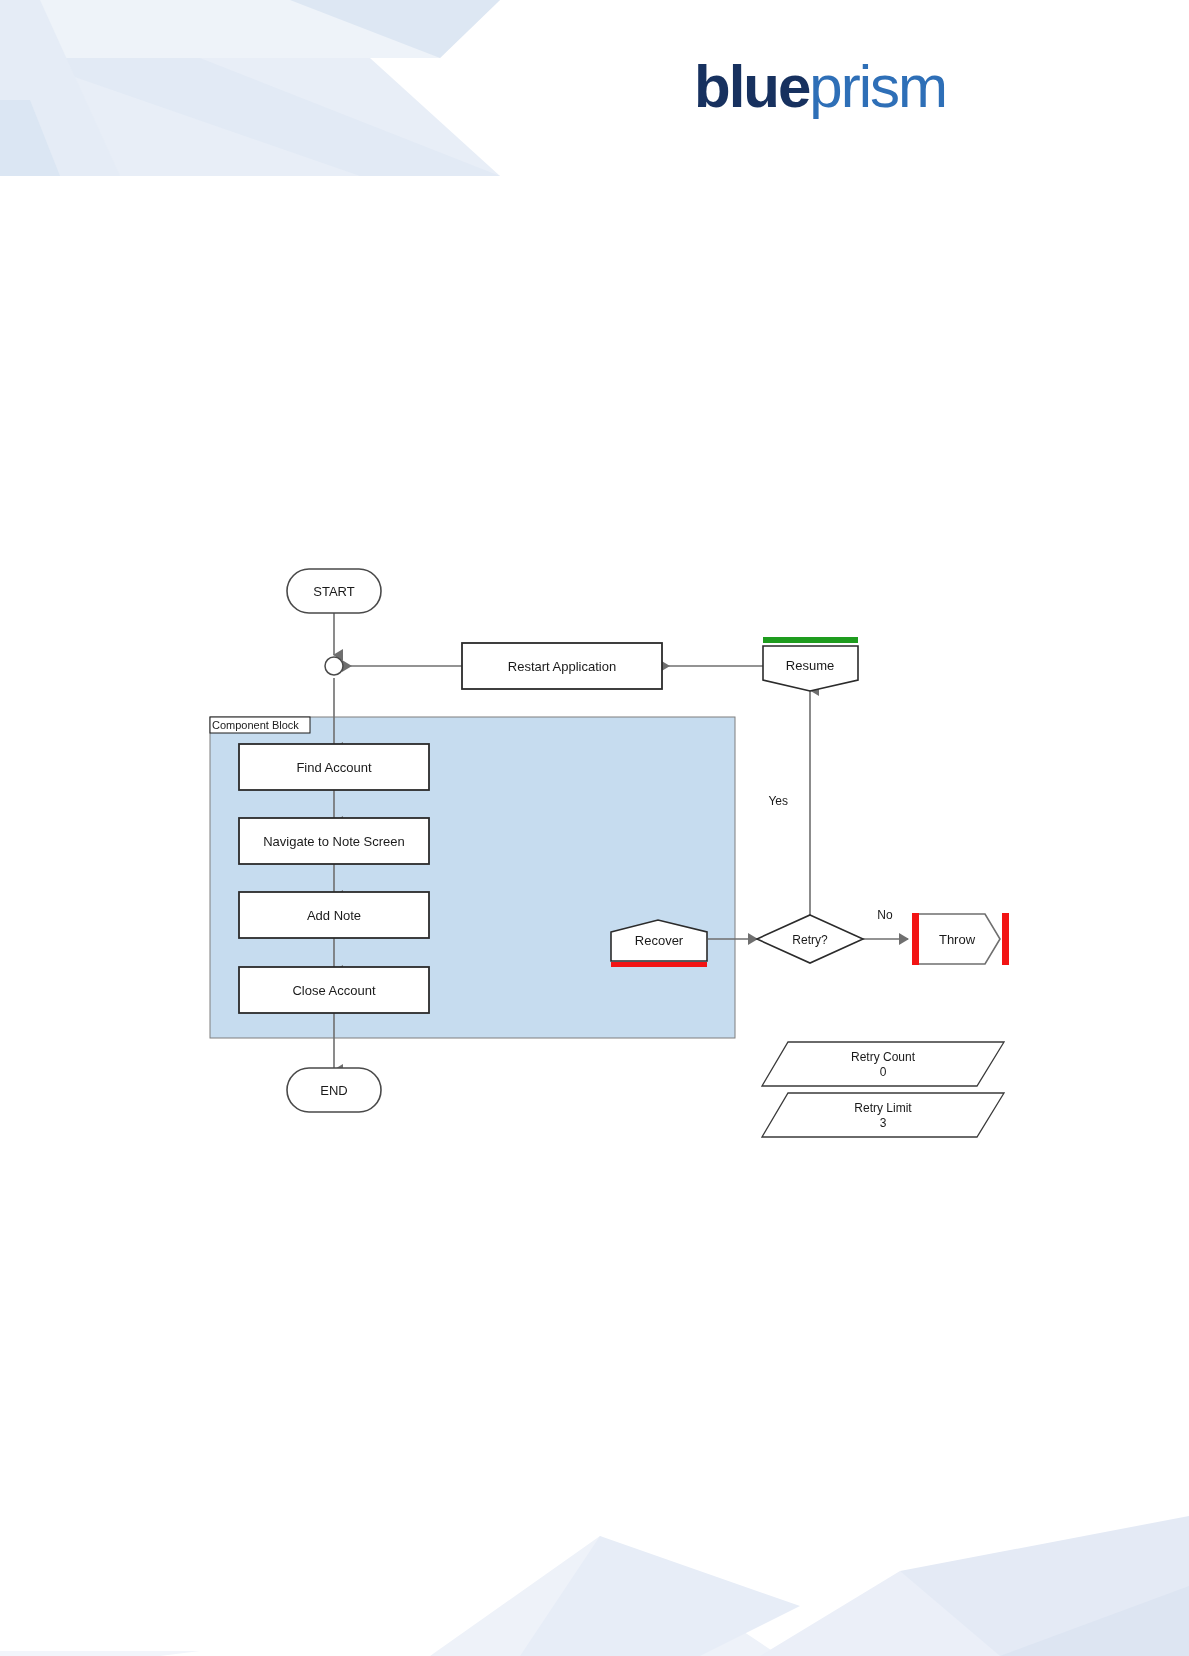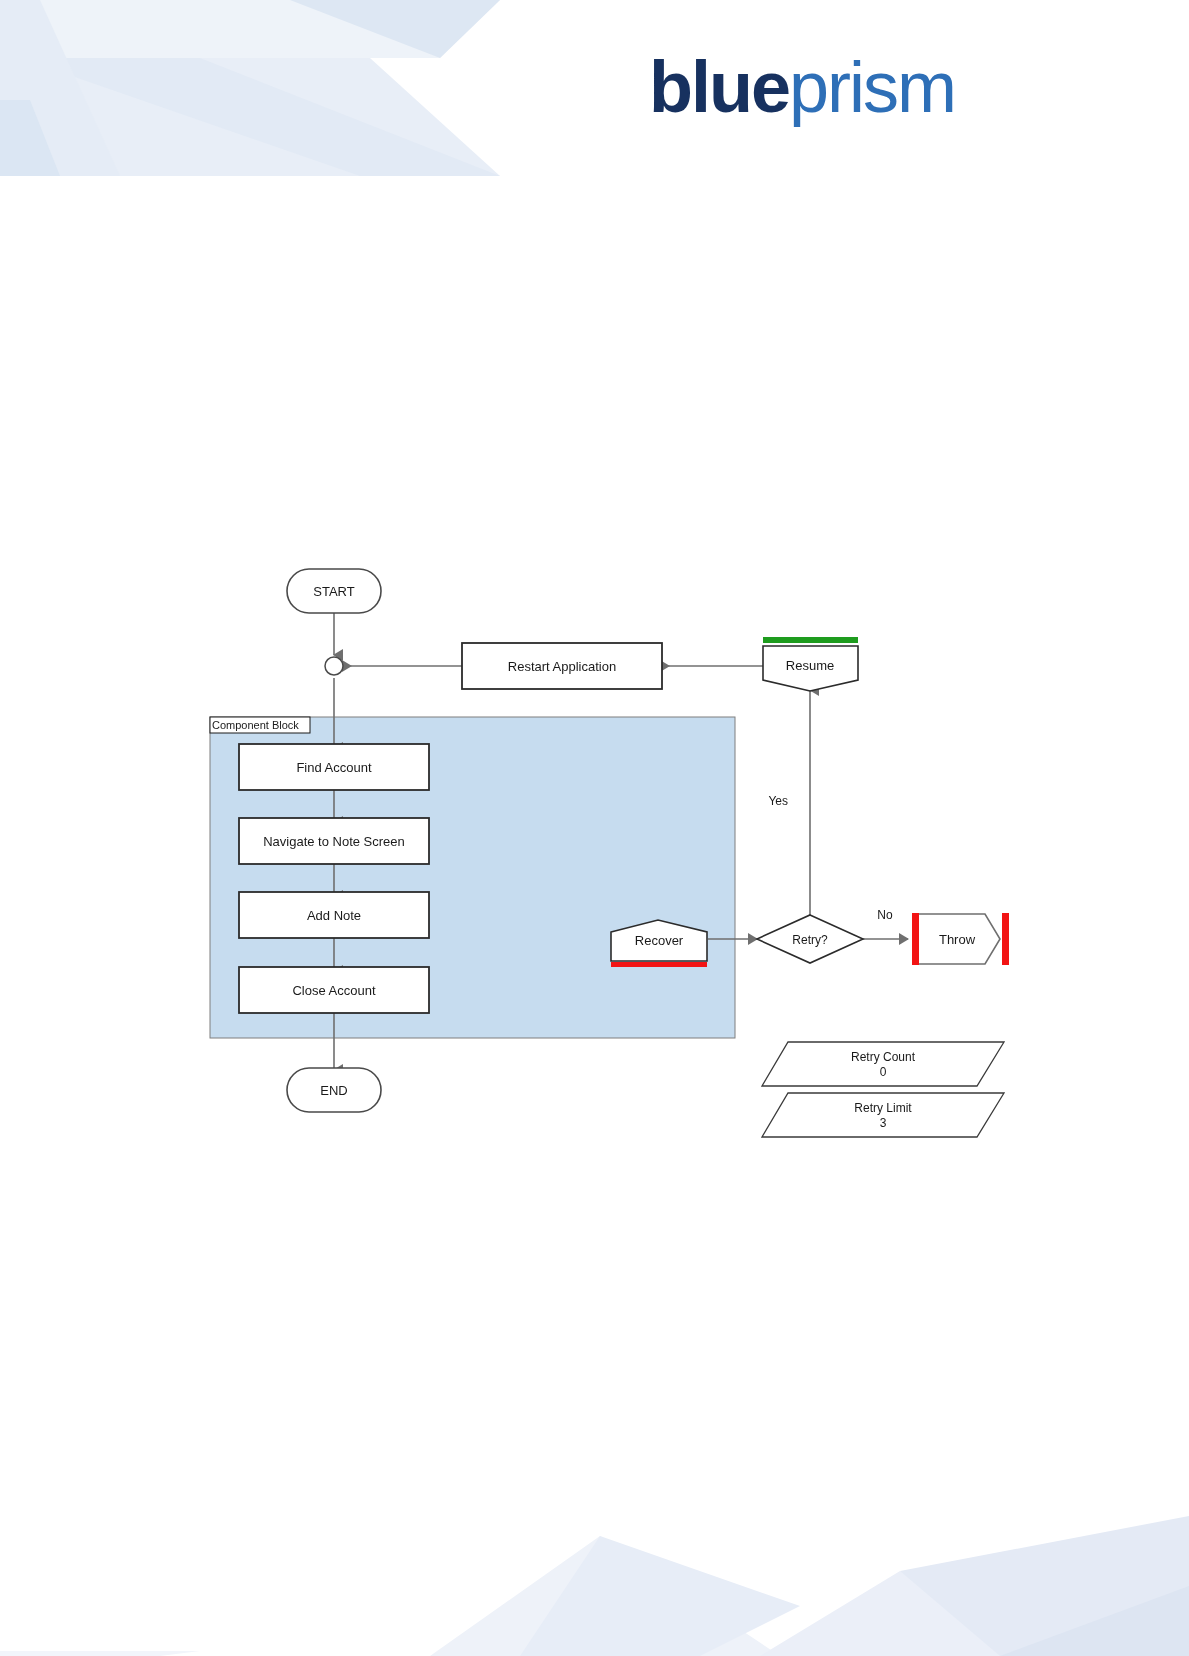--- a/index.html
+++ b/index.html
@@ -5,22 +5,22 @@
   html,body{margin:0;padding:0;}
   body{
     width:1189px;height:1656px;position:relative;
     background:#ffffff;
     font-family:"Liberation Sans",sans-serif;
     overflow:hidden;
   }
   .deco{position:absolute;pointer-events:none;}
   #header-deco{left:0;top:0;width:500px;height:176px;}
   #footer-deco{left:0;bottom:0;width:1189px;height:180px;}
-  #logo{position:absolute;left:649px;top:42px;height:90px;
-        font-size:72px;line-height:90px;letter-spacing:-2px;white-space:nowrap;}
+  #logo{position:absolute;left:694px;top:42px;height:90px;
+        font-size:60px;line-height:90px;letter-spacing:-2px;white-space:nowrap;}
   #logo .b{color:#17315f;font-weight:bold;}
   #logo .p{color:#2e6fb7;font-weight:normal;}
   #flow{position:absolute;left:0;top:0;width:1189px;height:1656px;}
   #flow text{font-family:"Liberation Sans",sans-serif;fill:#1a1a1a;}
 </style>
 </head>
 <body>
 
 <svg class="deco" id="header-deco" viewBox="0 0 500 176" xmlns="http://www.w3.org/2000/svg">
   <polygon points="0,0 500,0 440,58 0,58" fill="#f1f5fa"></polygon>

